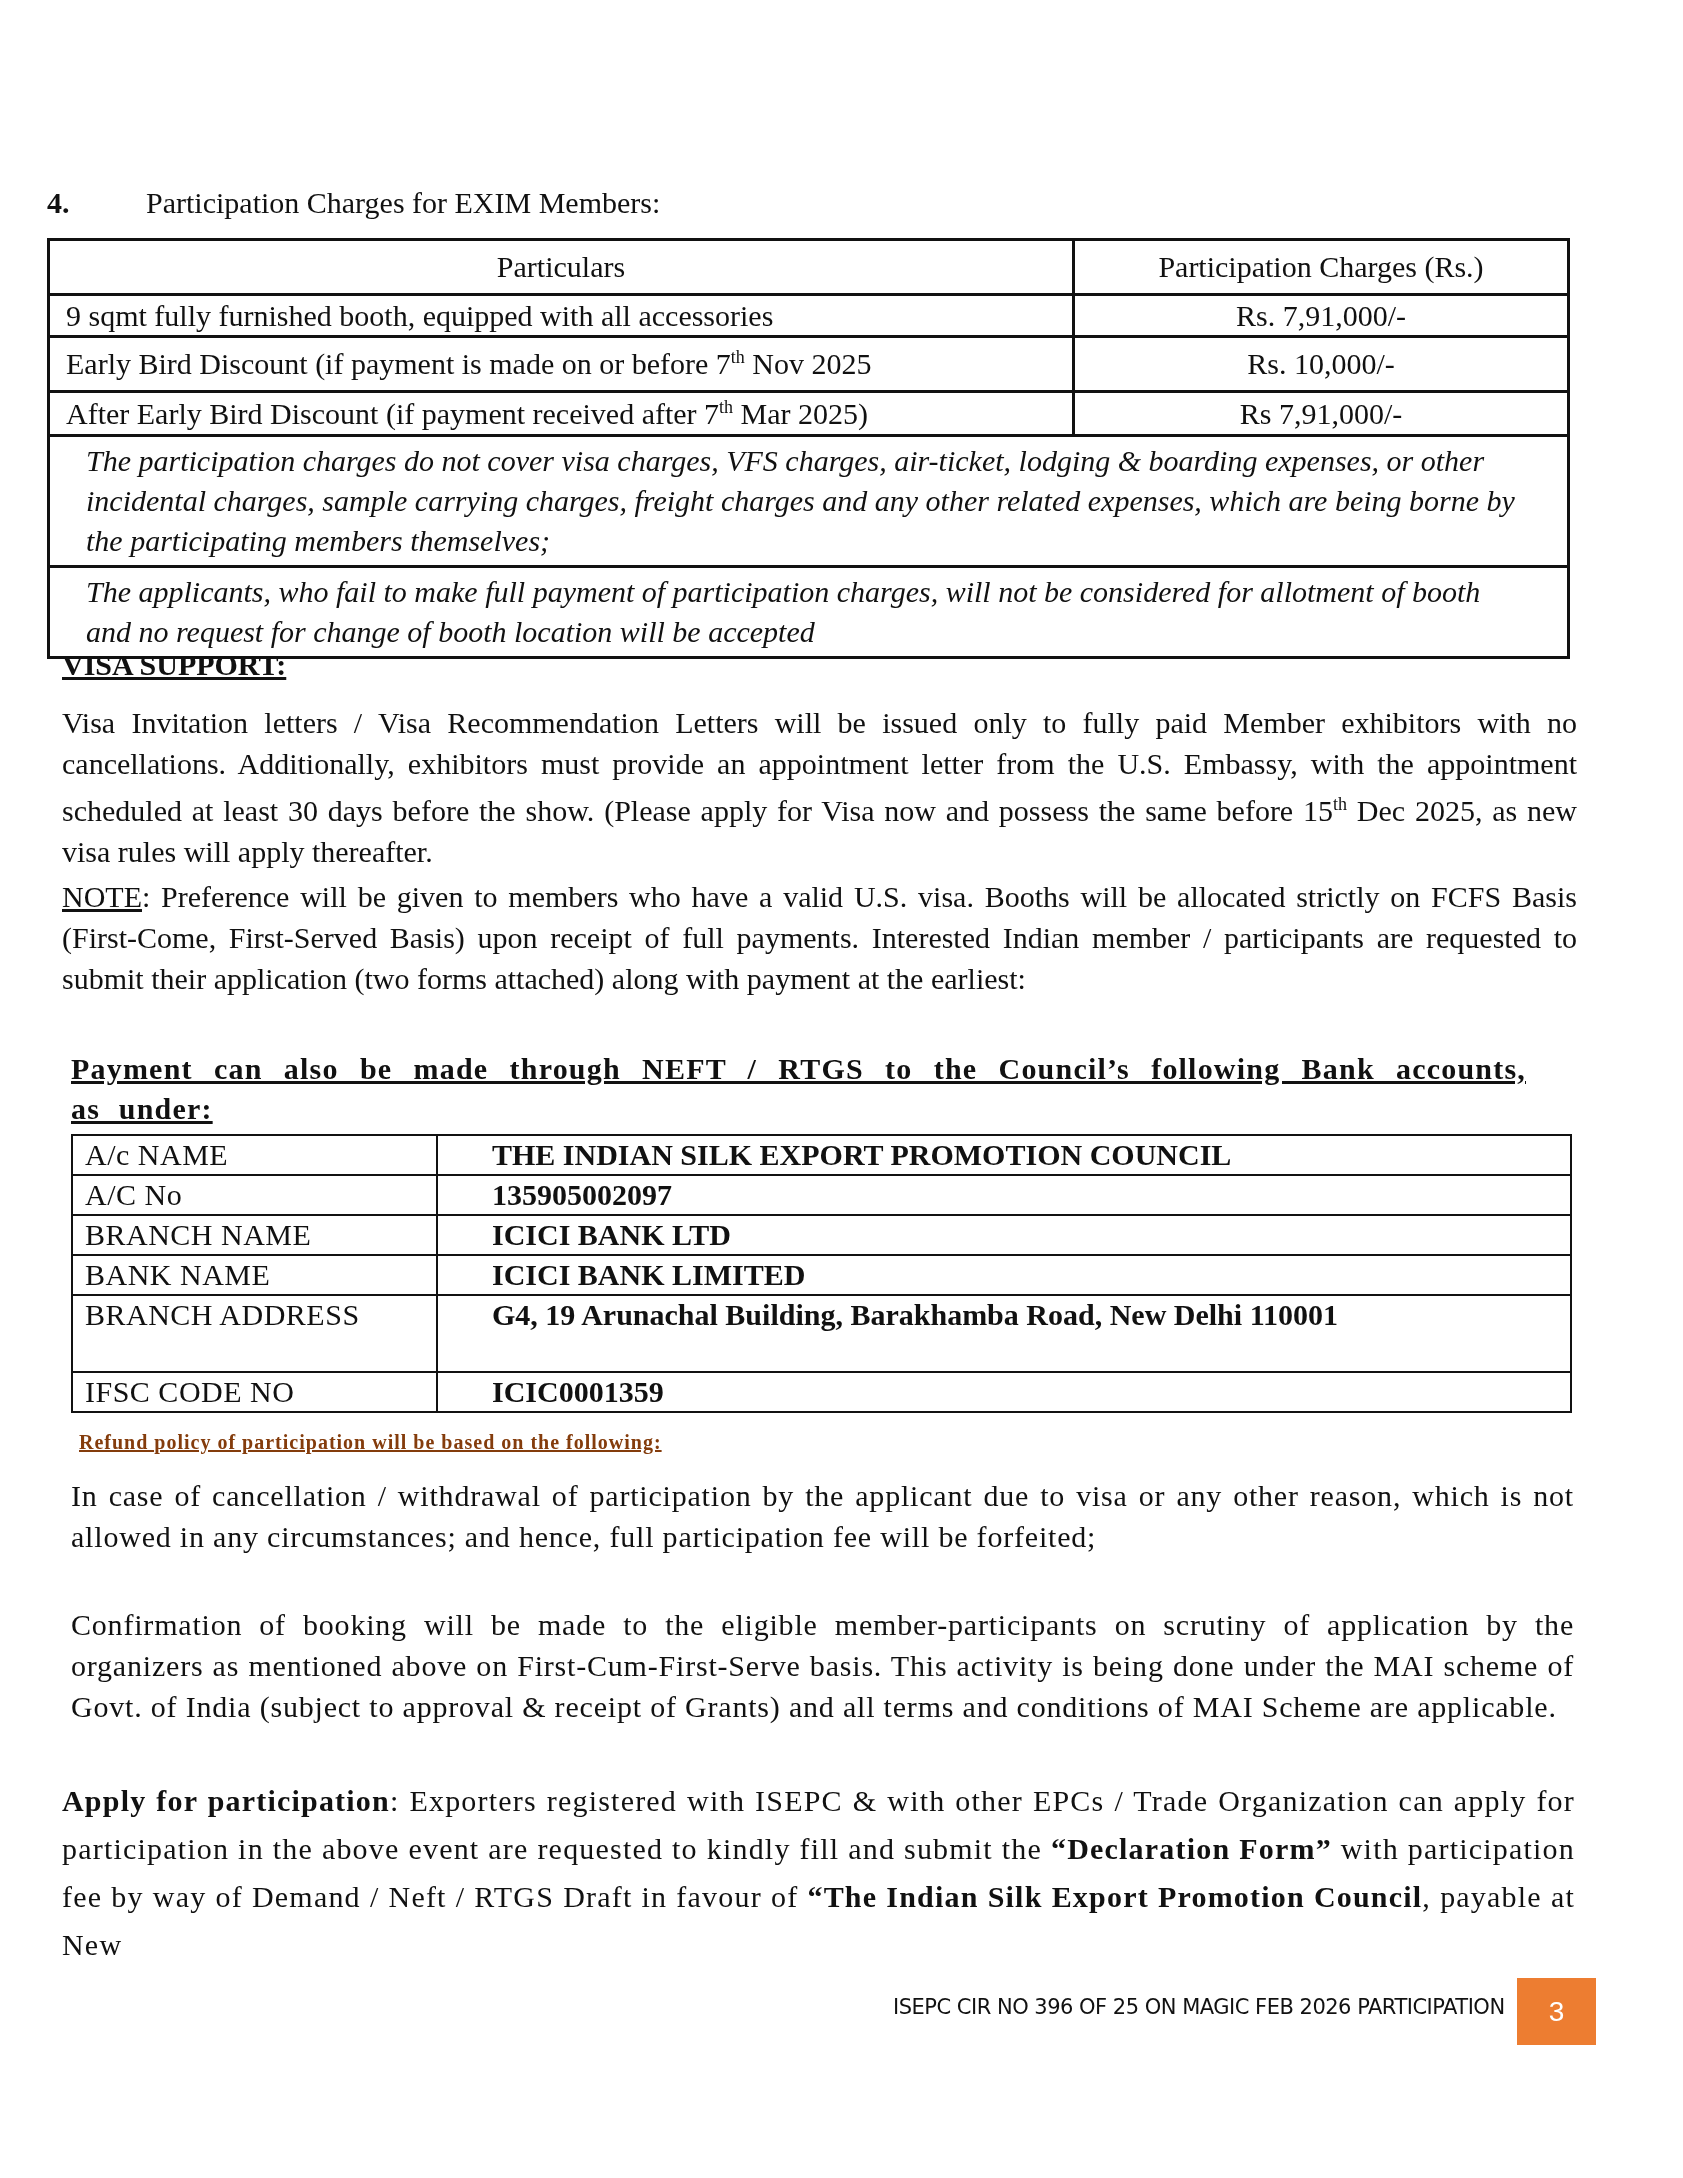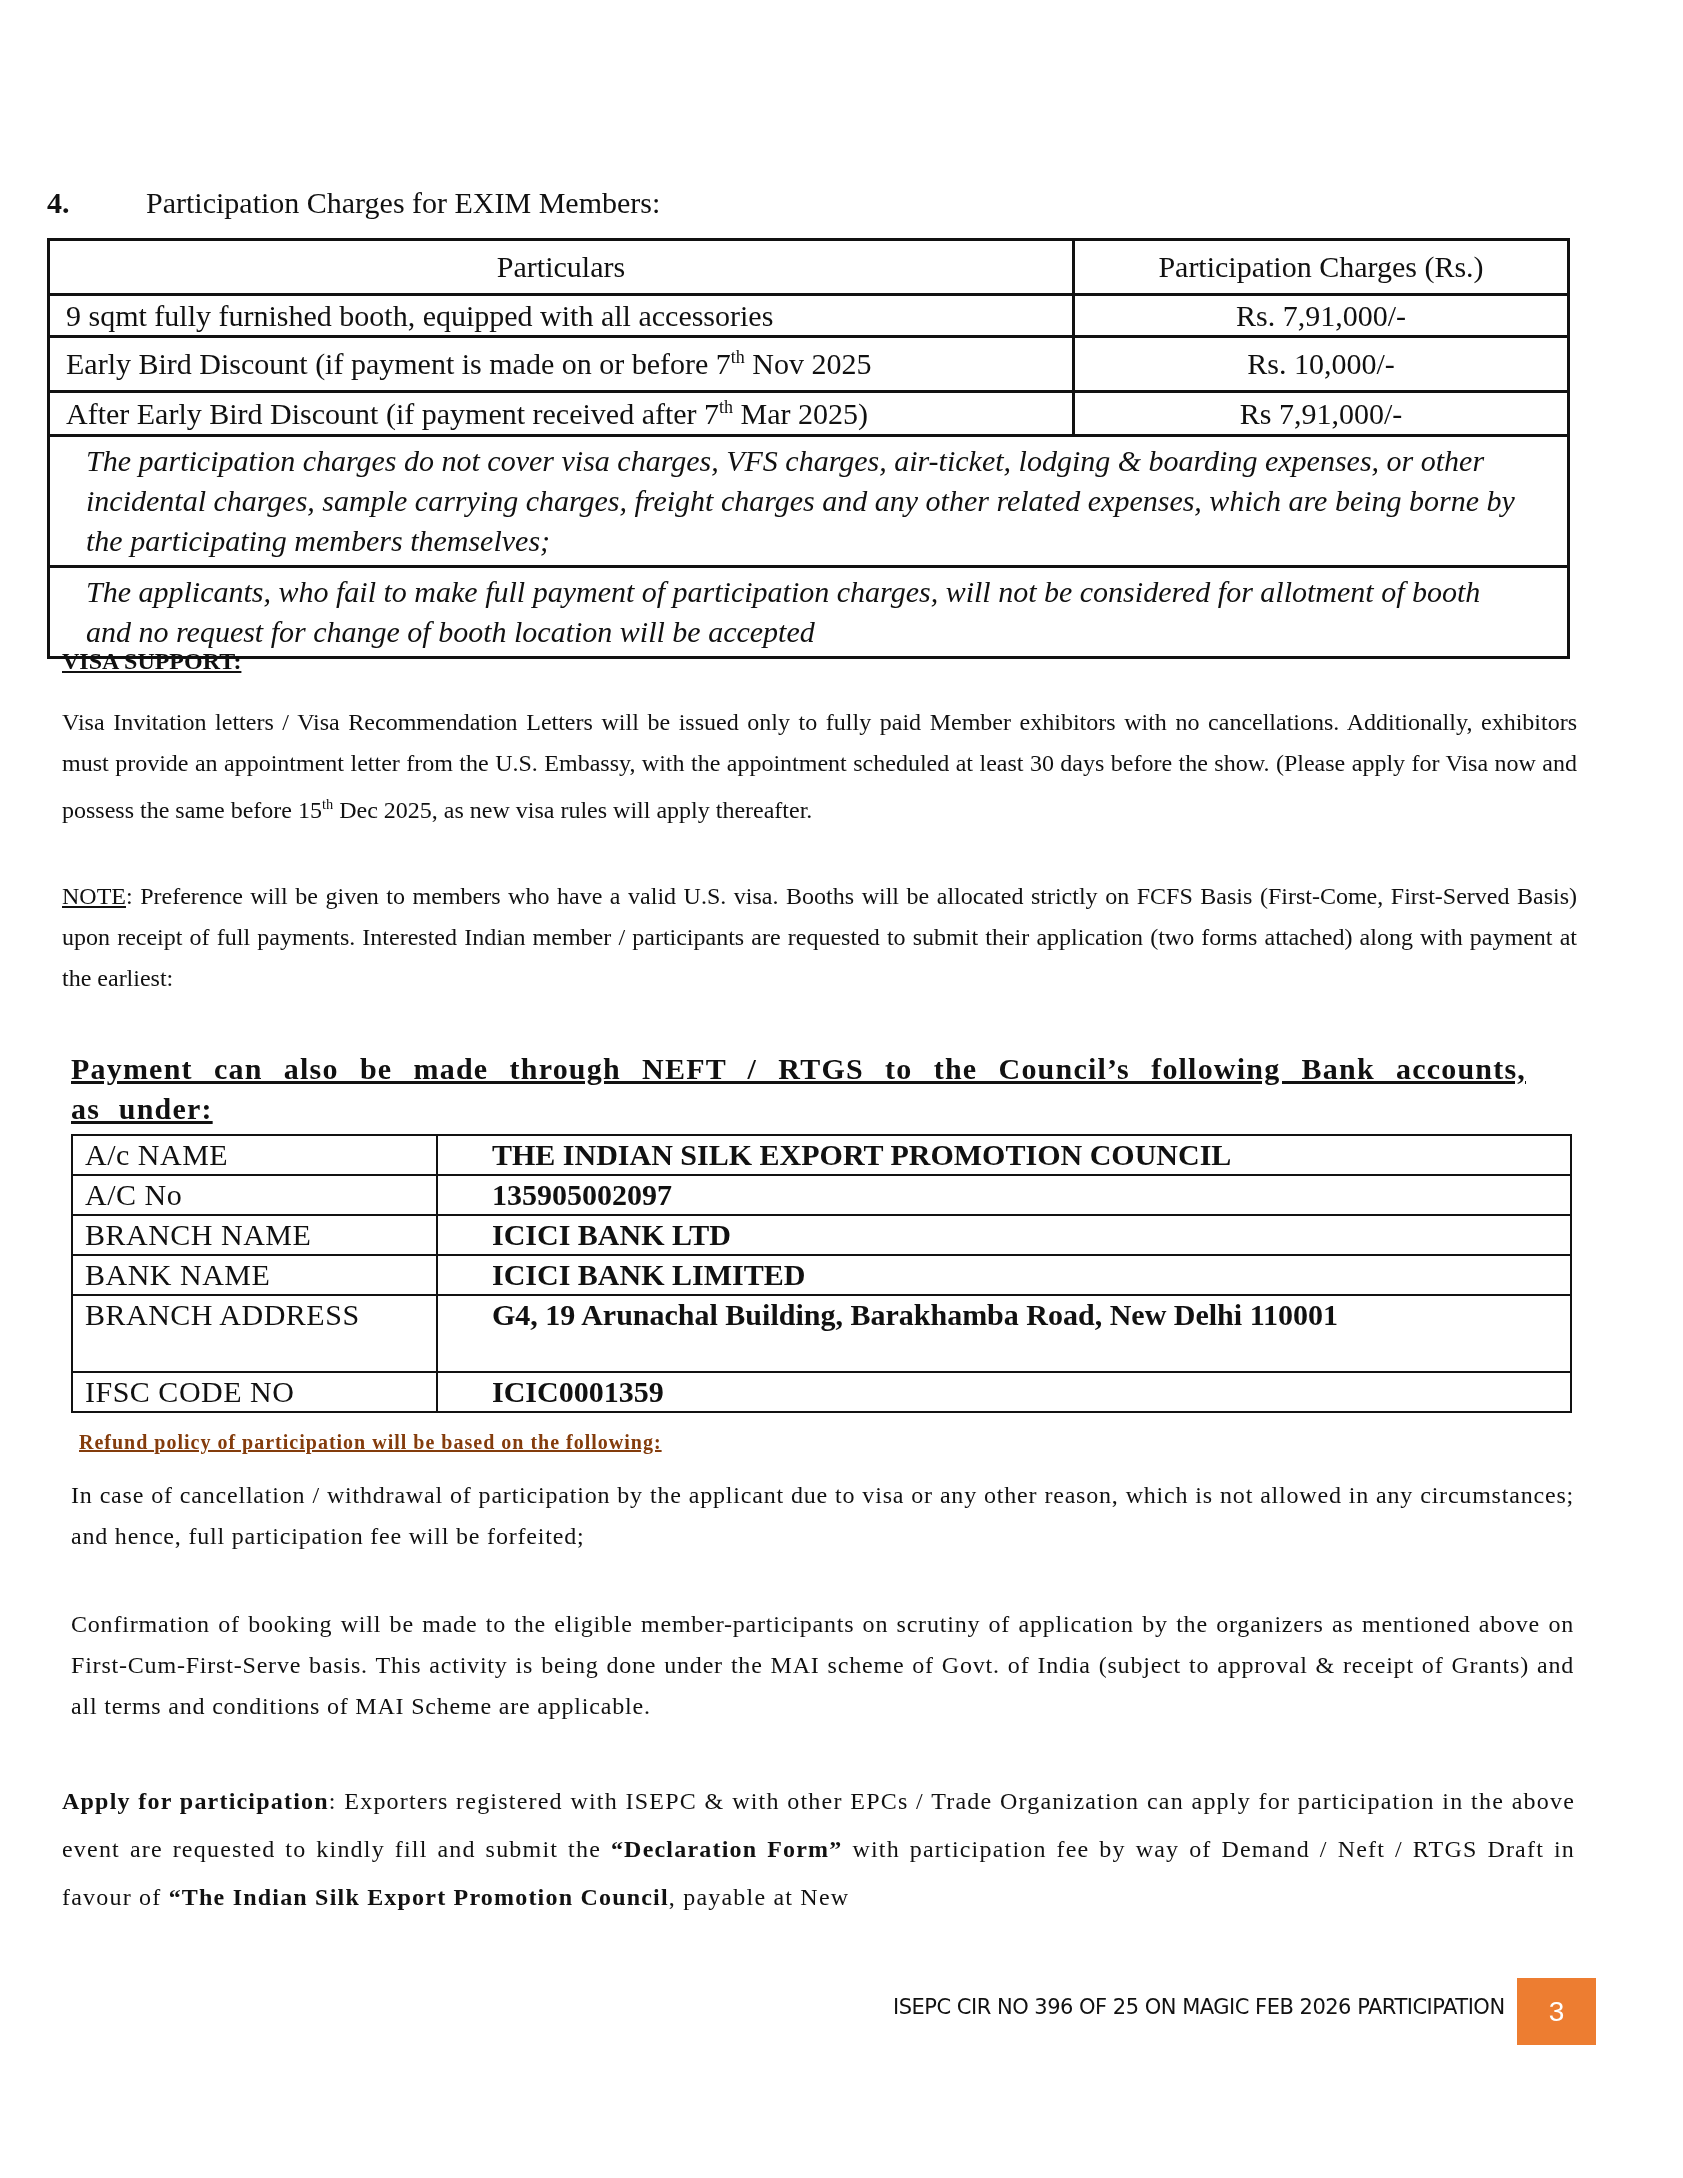--- a/index.html
+++ b/index.html
@@ -11,22 +11,22 @@
   .h4 .title { font-weight: normal; }
 
   table.charges { position: absolute; left: 47px; top: 238px; width: 1523px;
                   border-collapse: collapse; font-size: 30px; }
   table.charges td, table.charges th { border: 3px solid #111; padding: 0 16px; }
   table.charges th { font-weight: normal; text-align: center; height: 52px; }
   table.charges td.amt { text-align: center; }
   table.charges td.note { font-style: italic; line-height: 40px; padding: 4px 36px; }
   sup { font-size: 0.6em; }
 
-  .section-h { font-size: 24px; font-weight: bold; text-decoration: underline; text-align: center; }
-  .para { font-size: 24px; line-height: 41px; text-align: justify; }
+  .section-h { font-size: 30px; font-weight: bold; text-decoration: underline; text-align: center; }
+  .para { font-size: 30px; line-height: 41px; text-align: justify; }
   .para .u { text-decoration: underline; margin-top: 26px; }
 
   .pay-h { left: 71px; top: 1049px; width: 1455px; font-size: 30px; font-weight: bold;
            text-decoration: underline; line-height: 40px; letter-spacing: 1.2px;
            word-spacing: 10px; text-align: justify; }
 
   table.bank { position: absolute; left: 71px; top: 1134px; width: 1501px;
                border-collapse: collapse; font-size: 30px; }
   table.bank td { border: 2px solid #111; padding: 0 12px; line-height: 38px; vertical-align: top; }
   table.bank td.label { width: 339px; letter-spacing: 0.5px; }

